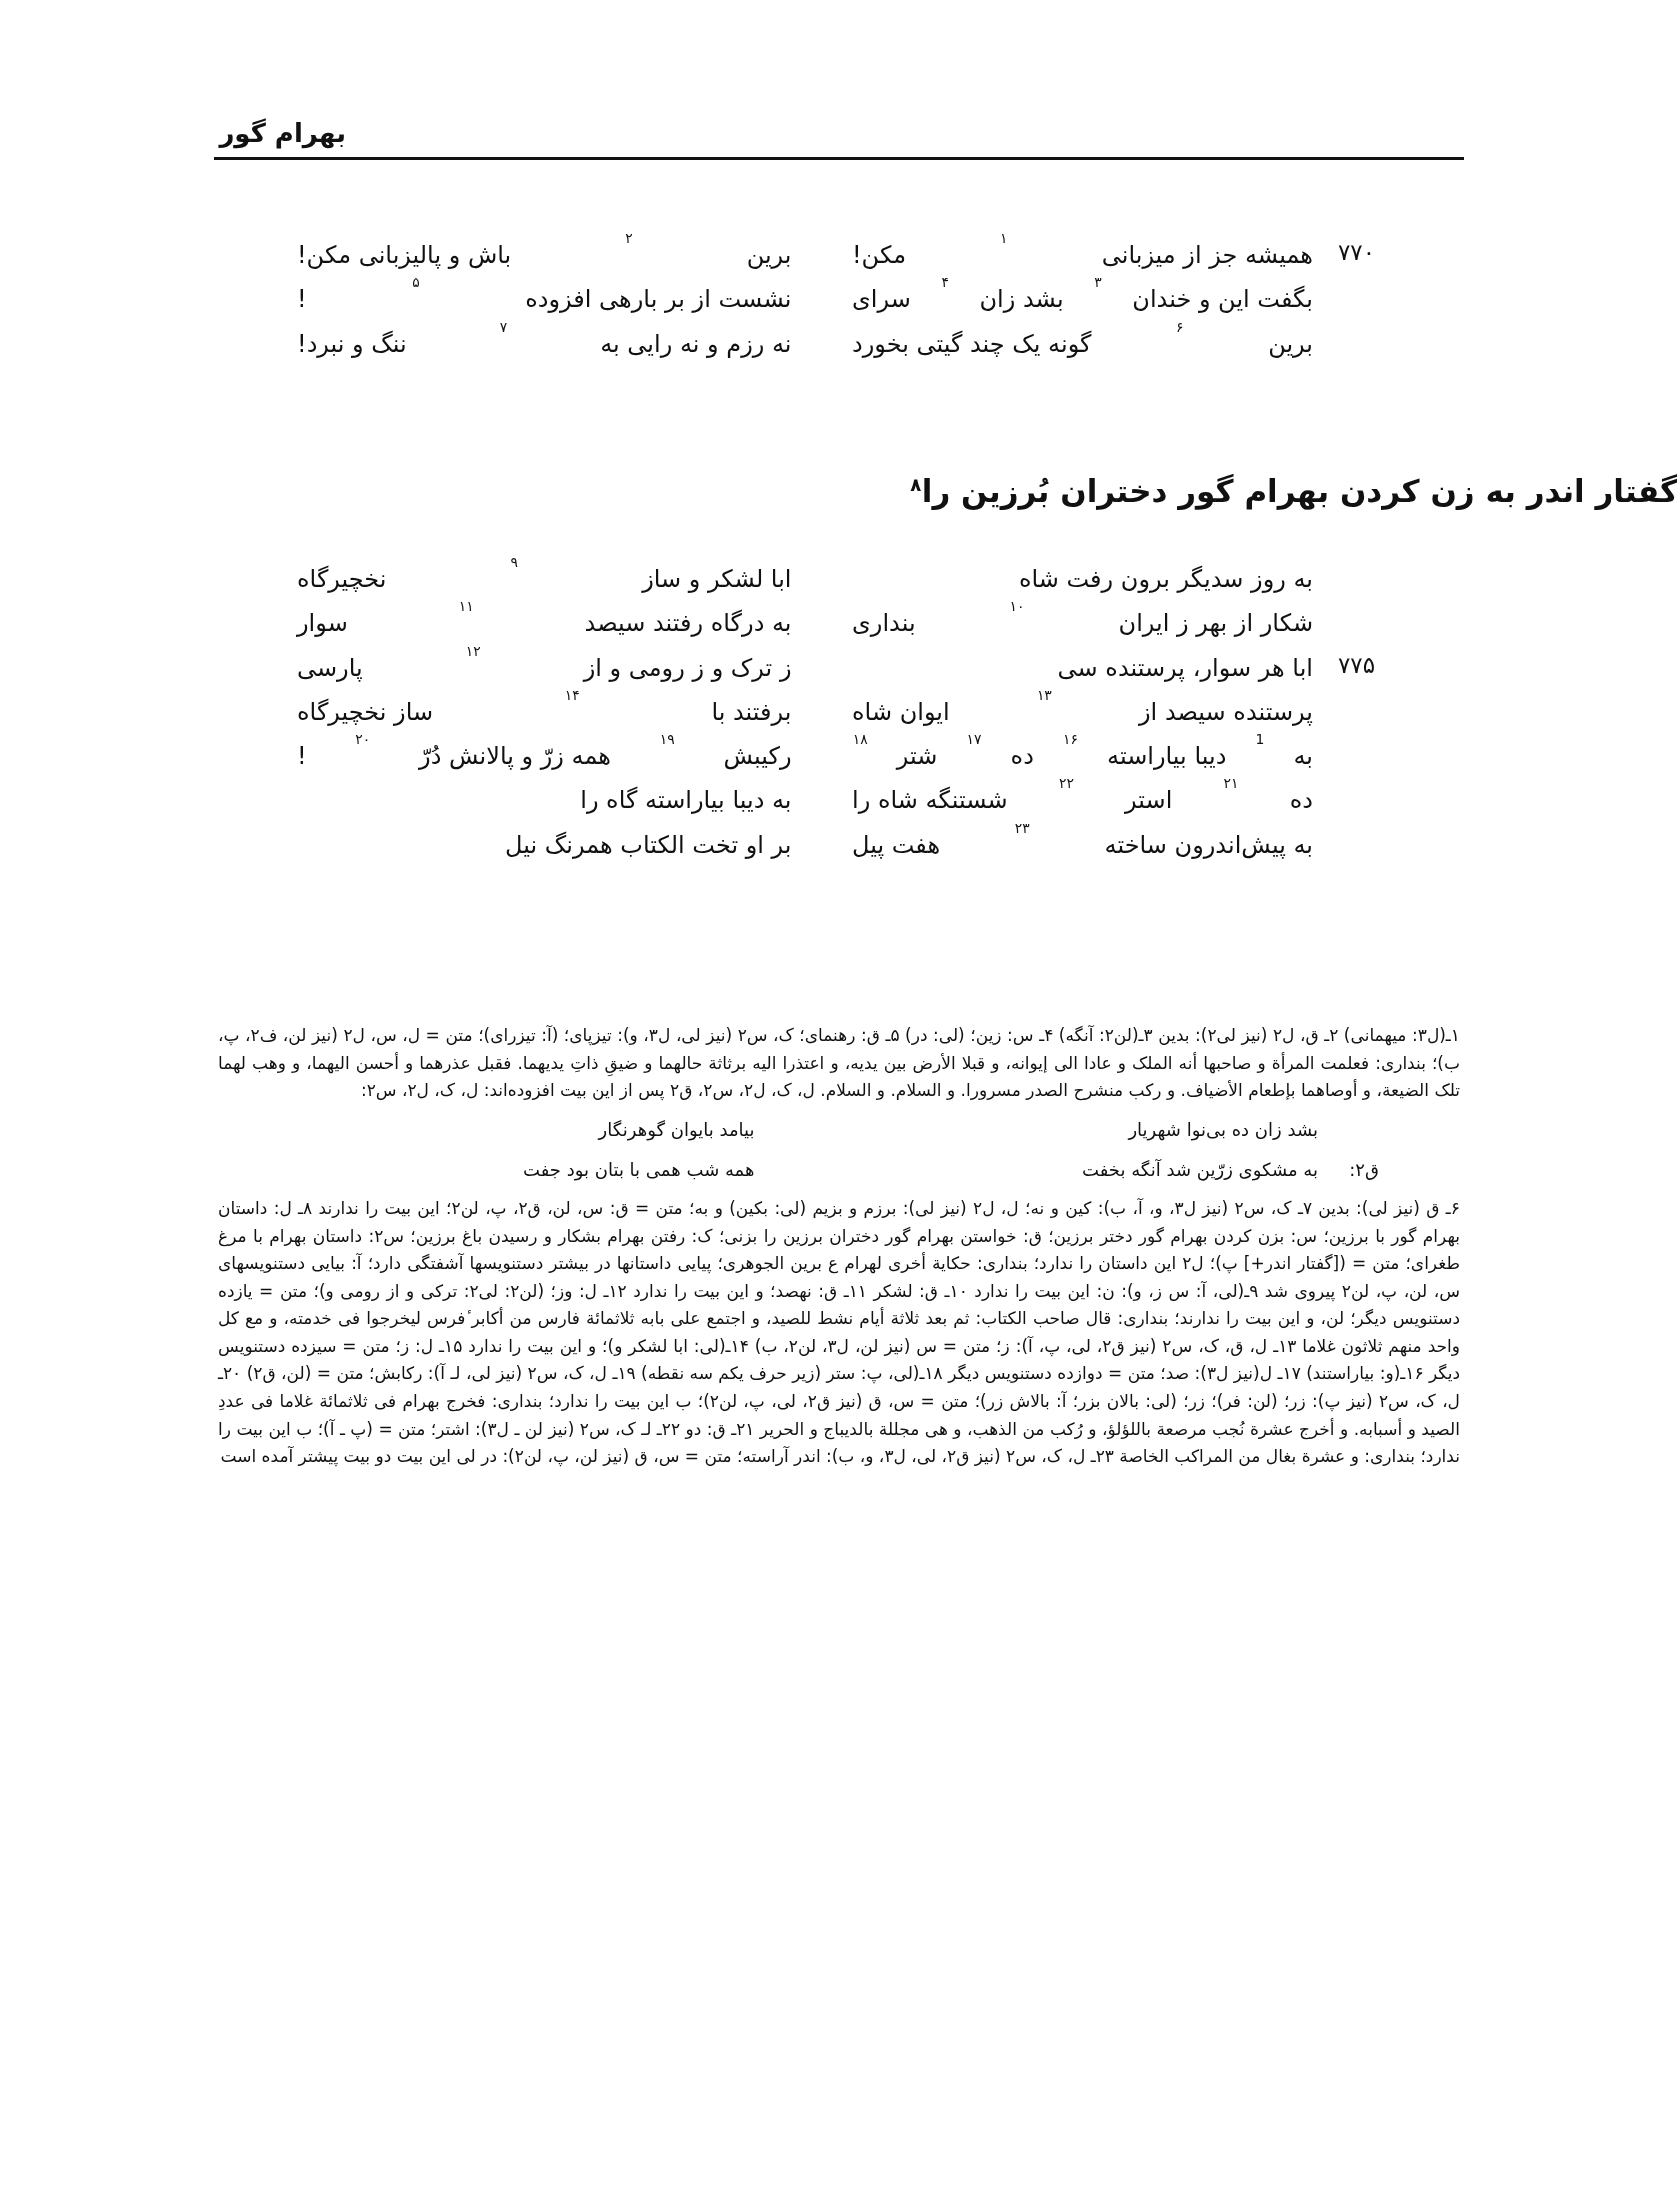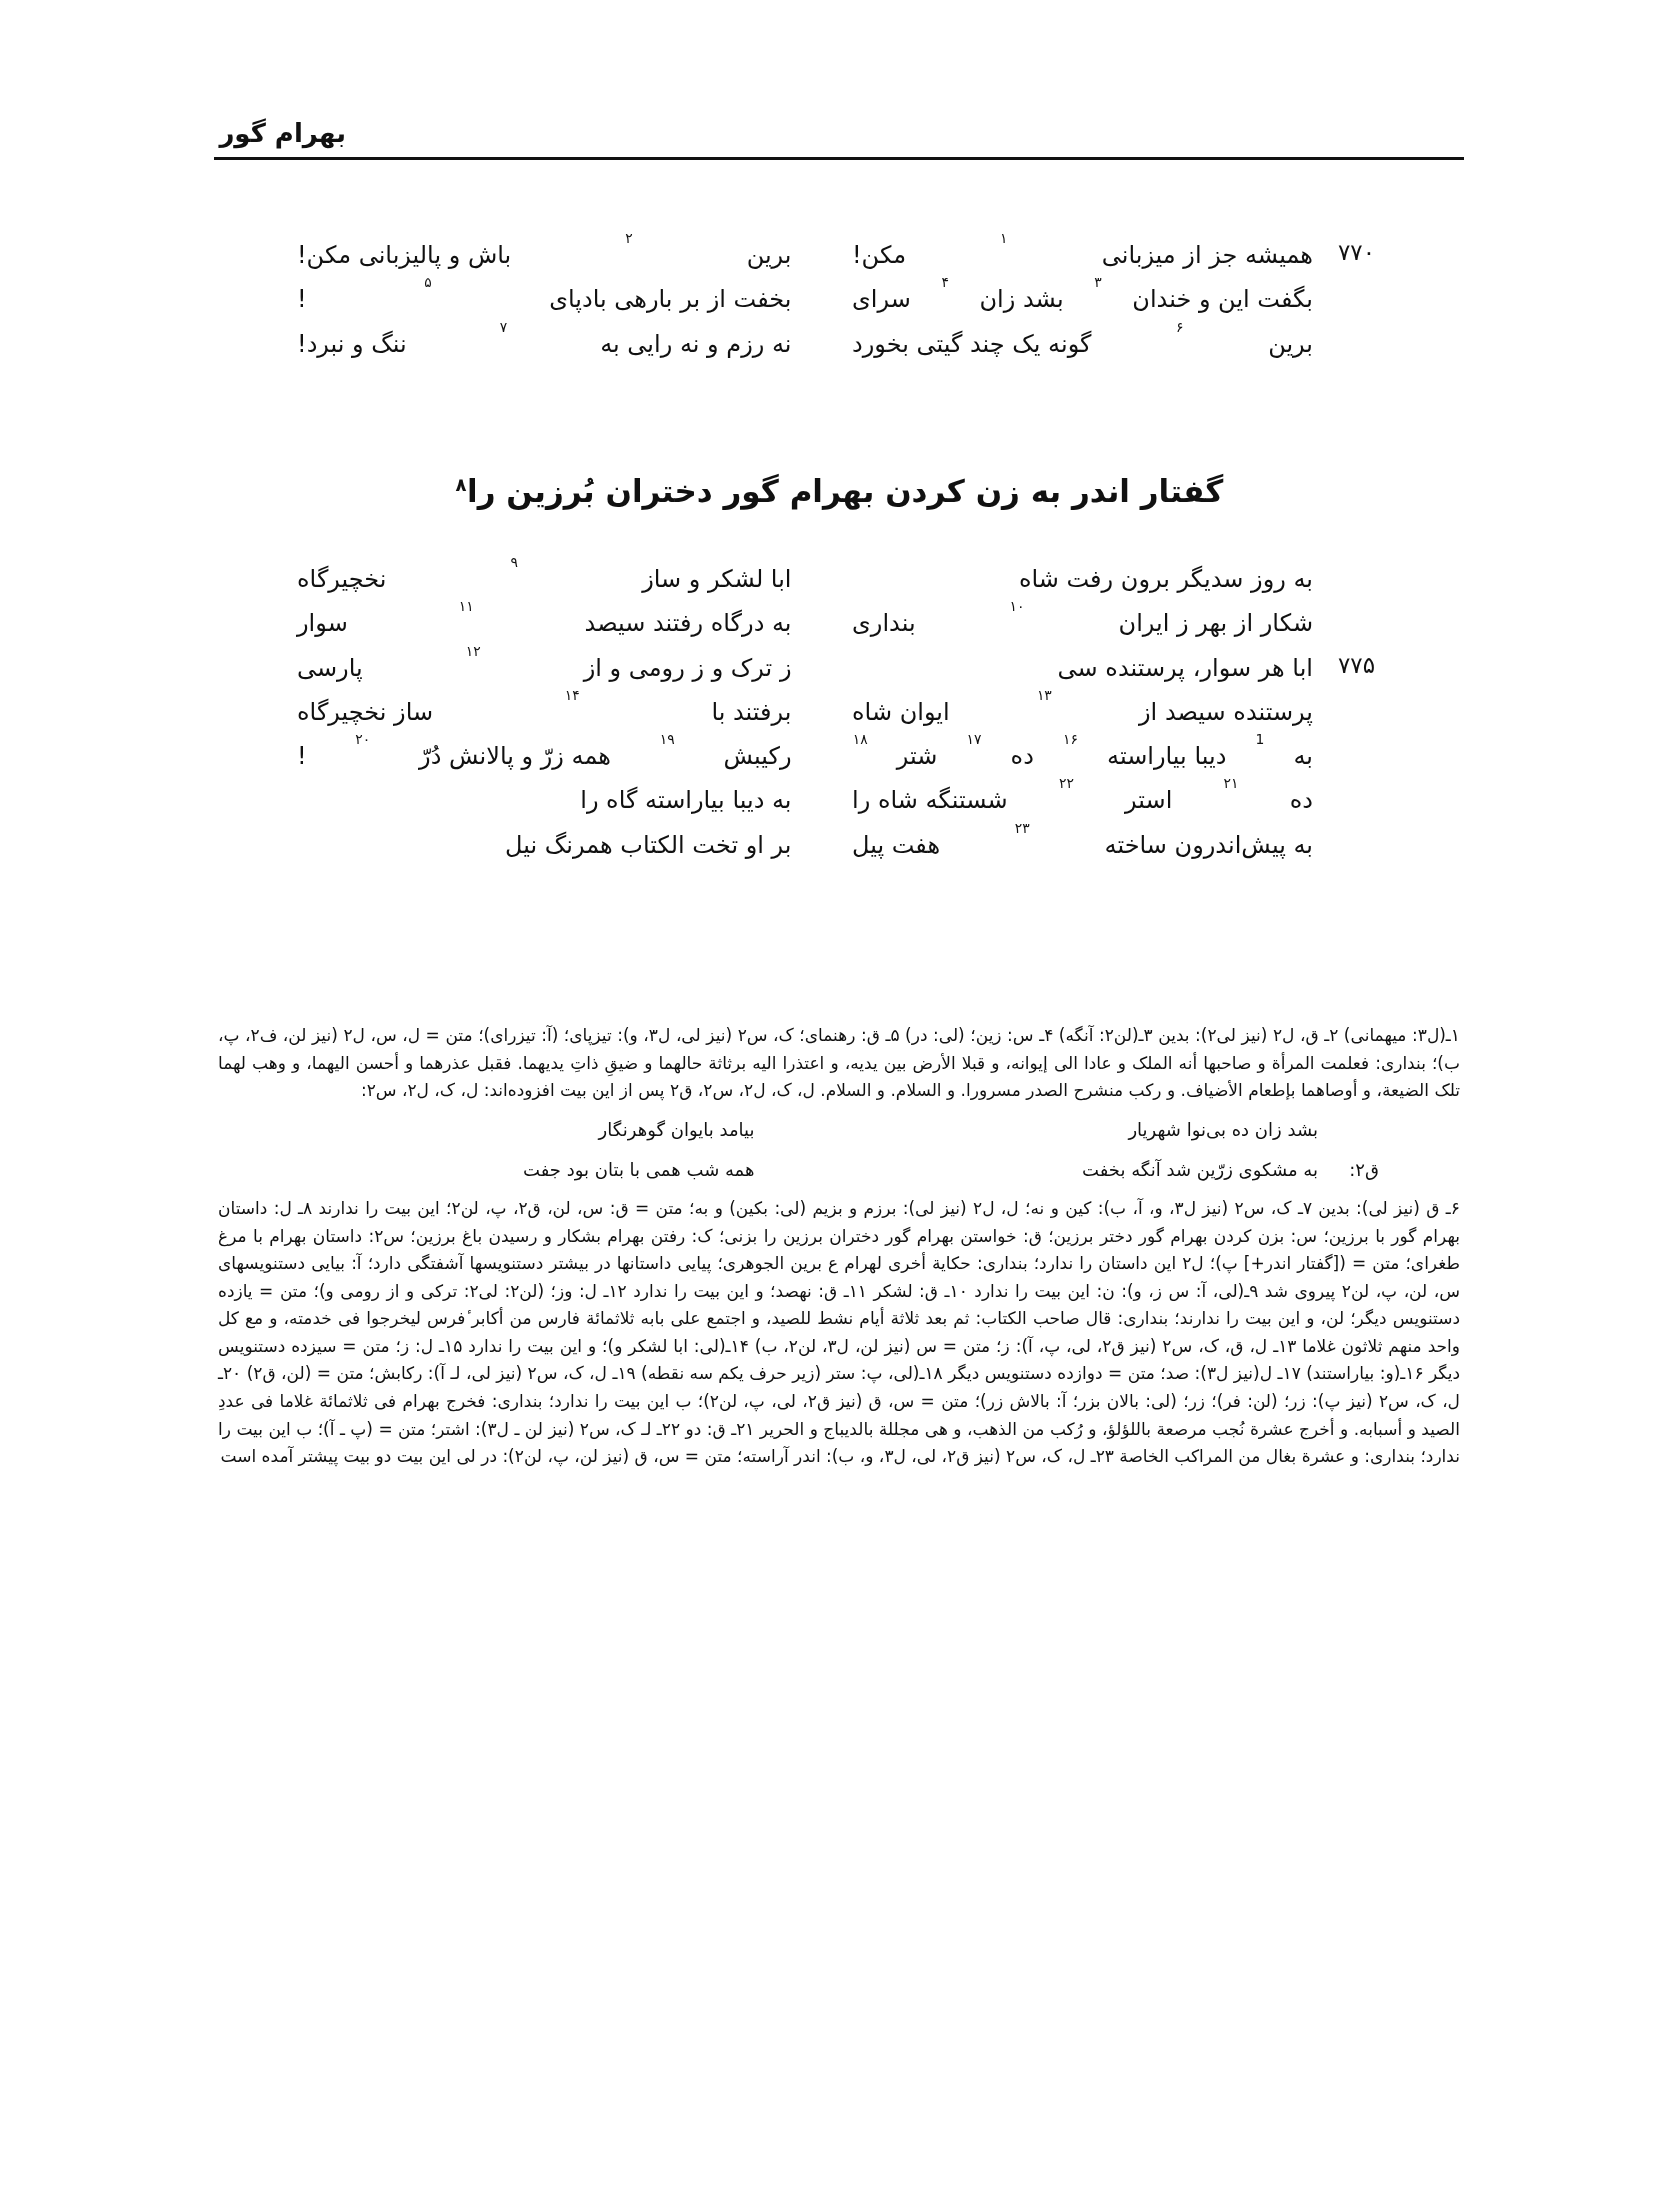--- a/index.html
+++ b/index.html
@@ -78,21 +78,20 @@
     font-size:0.58em;
     vertical-align:super;
     line-height:0;
     margin:0 0.7px;
   }
 
   
   .sec-title{
     position:absolute;
     left:0;right:0;
-    text-align:center;
     font-size:31px;
     font-weight:700;
     direction:rtl;
   }
 
   
   .notes{
     position:absolute;
     left:218px;
     right:218px;
@@ -162,21 +161,21 @@
     <div class="couplet">
       <span class="num"></span>
       <span class="hemi right">
         <span class="w">بگفت این و خندان</span>
           <sup class="fn">۳</sup>
           <span class="w">بشد زان</span>
           <sup class="fn">۴</sup>
           <span class="w">سرای</span>
       </span>
       <span class="hemi left">
-        <span class="w">بخفت از بر بارهی بادپای</span>
+        <span class="w">نشست از بر بارهی افزوده</span>
           <sup class="fn">۵</sup>
           <span class="w">!</span>
       </span>
     </div>
 
     <div class="couplet">
       <span class="num"></span>
       <span class="hemi right">
         <span class="w">برین</span>
           <sup class="fn">۶</sup>

